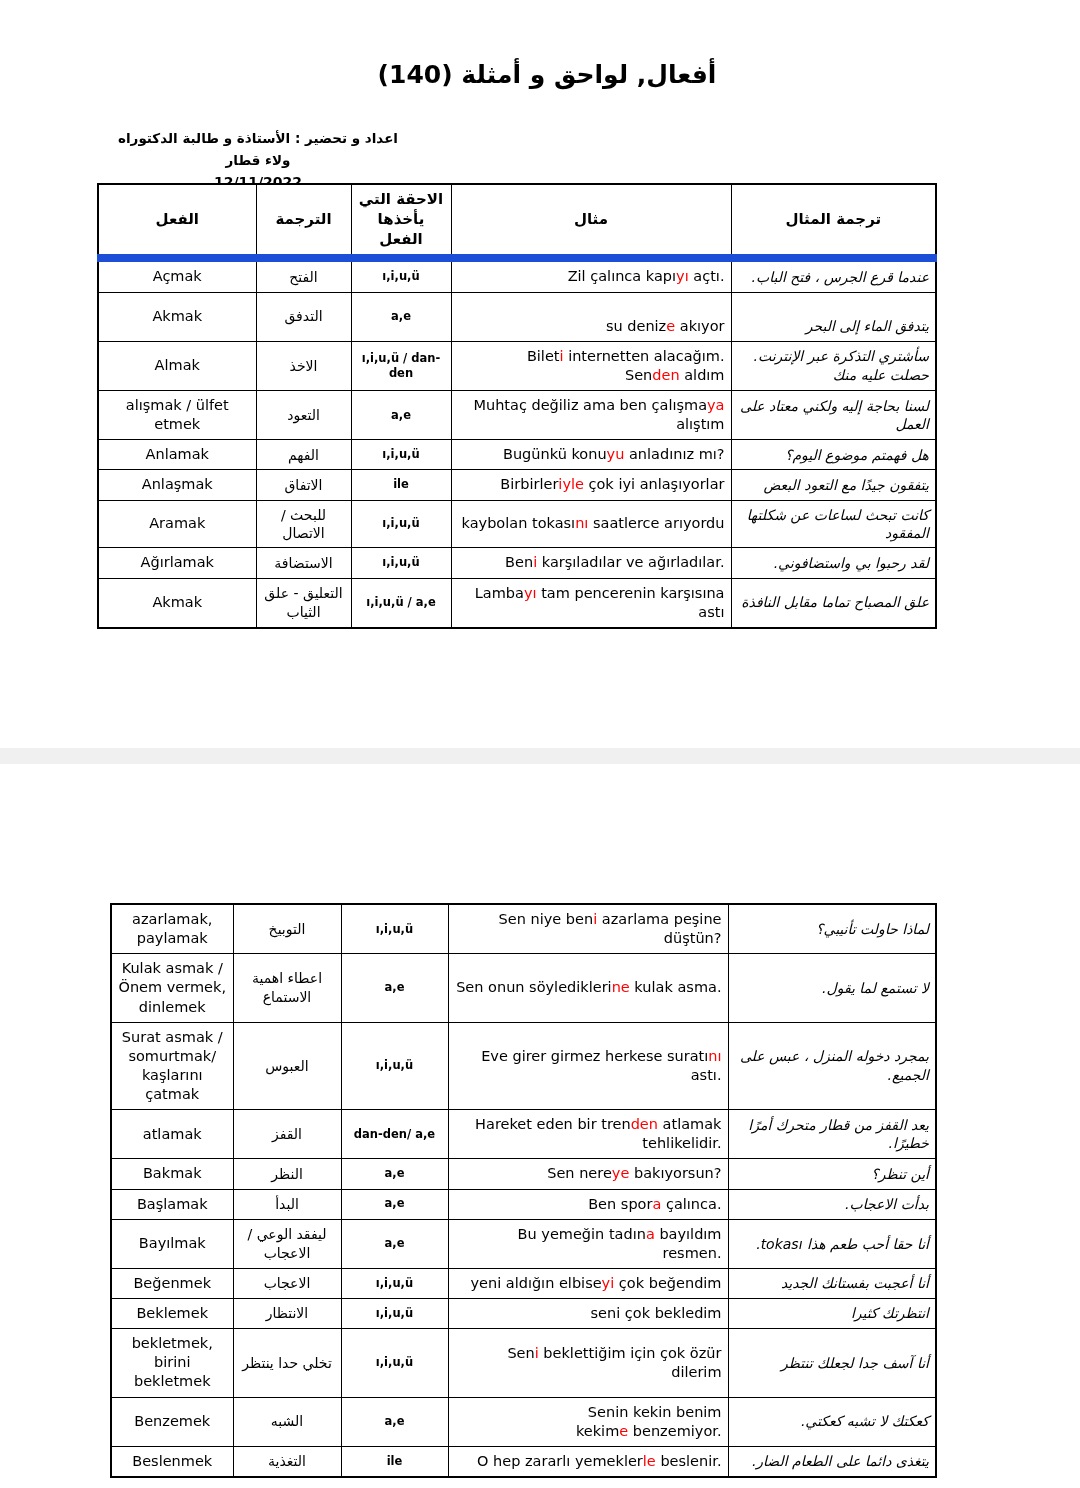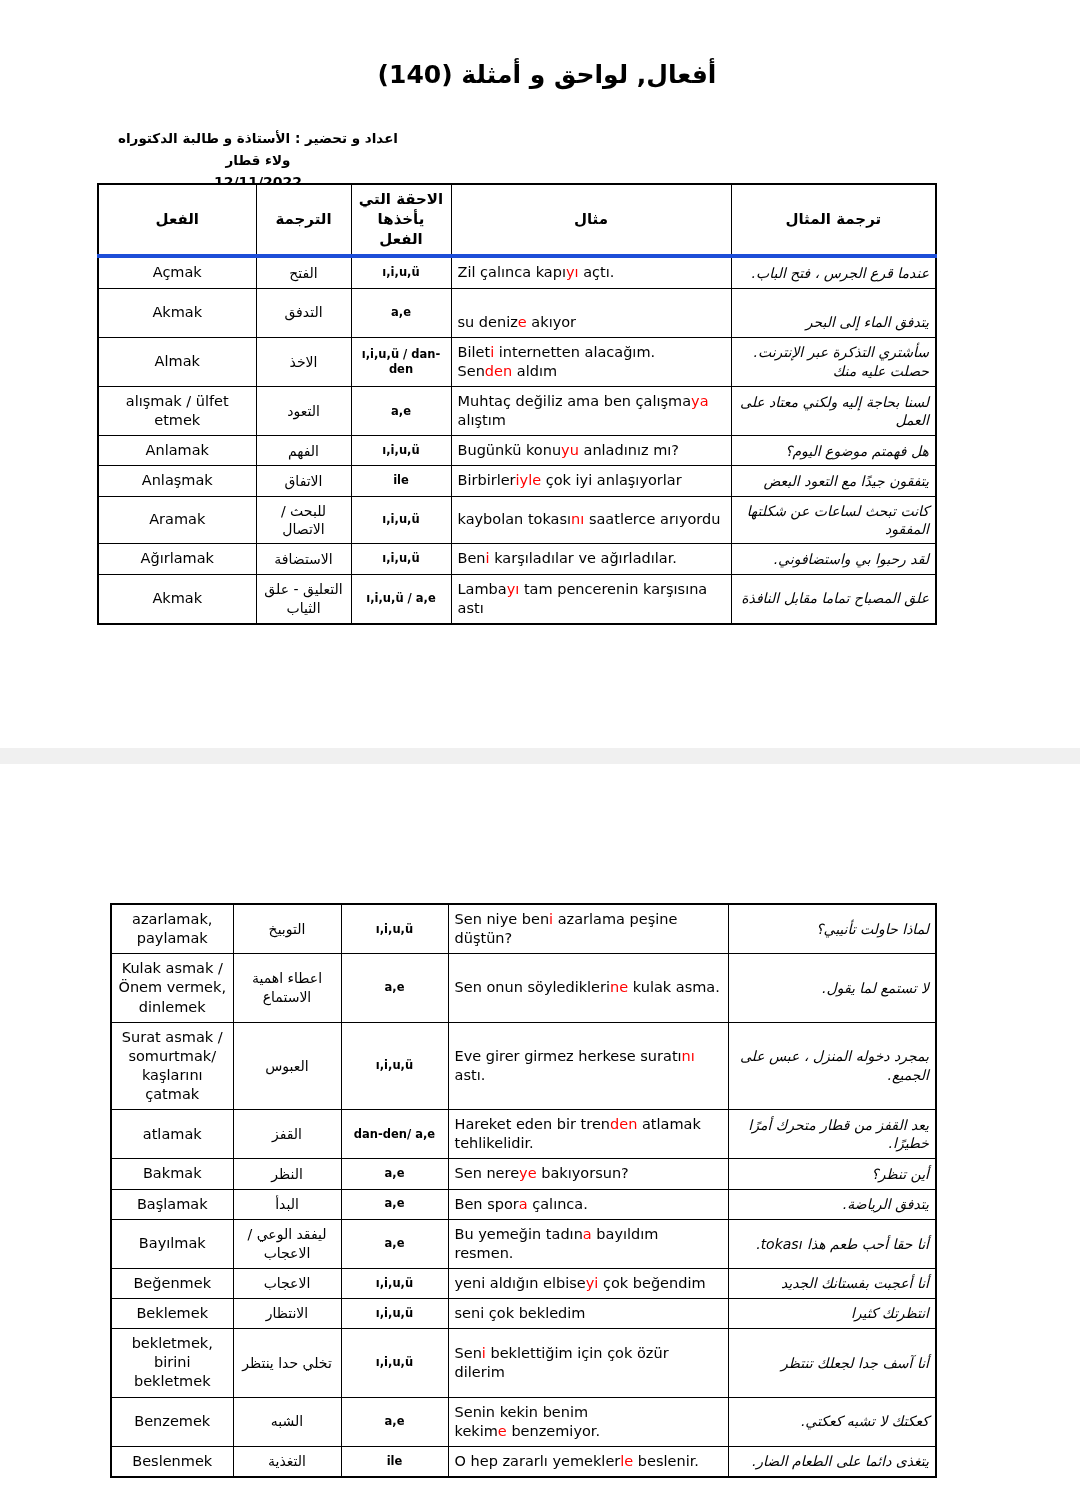--- a/index.html
+++ b/index.html
@@ -41,25 +41,25 @@
     vertical-align:middle;
     font-size:14.5px;
     line-height:1.32;
     white-space:pre-wrap;
     overflow:hidden;
   }
   th {
     font-weight:bold; font-size:15px; text-align:center;
     height:46px;
   }
-  #t1 thead th { border-bottom:4px solid #1d4ed8; }
+  #t1 thead th { border-bottom:8px solid #1d4ed8; }
   .c-verb { text-align:center; }
   .c-tr   { text-align:center; font-size:14px; }
   .c-suf  { text-align:center; font-weight:bold; font-size:11.5px;margin-left:16px; }
-  .c-ex   { text-align:left;margin-left:13px; }
+  .c-ex   { text-align:right;margin-left:13px; }
   .c-ext  { text-align:right; font-size:14px;font-style:italic; }
   .red    { color:#ff0000; }
 </style>
 </head>
 <body>
 
 <div class="title">أفعال, لواحق و أمثلة (140)</div>
 
 <div class="prepared-block">
   <div>اعداد و تحضير : الأستاذة و طالبة الدكتوراه ولاء قطار</div>
@@ -216,21 +216,21 @@
         <td class="c-tr" dir="rtl">النظر</td>
         <td class="c-suf">a,e</td>
         <td class="c-ex"><span>Sen nere</span><span class="red">ye</span><span> bakıyorsun?</span></td>
         <td class="c-ext" dir="rtl">أين تنظر؟</td>
       </tr>
       <tr>
         <td class="c-verb">Başlamak</td>
         <td class="c-tr" dir="rtl">البدأ</td>
         <td class="c-suf">a,e</td>
         <td class="c-ex"><span>Ben spor</span><span class="red">a</span><span> çalınca.</span></td>
-        <td class="c-ext" dir="rtl">يتدفق الرياضة.</td>
+        <td class="c-ext" dir="rtl">بدأت الاعجاب.</td>
       </tr>
       <tr>
         <td class="c-verb">Bayılmak</td>
         <td class="c-tr" dir="rtl">ليفقد الوعي /
 الاعجاب</td>
         <td class="c-suf">a,e</td>
         <td class="c-ex"><span>Bu yemeğin tadın</span><span class="red">a</span><span> bayıldım resmen.</span></td>
         <td class="c-ext" dir="rtl">أنا حقا أحب طعم هذا tokası.</td>
       </tr>
       <tr>

